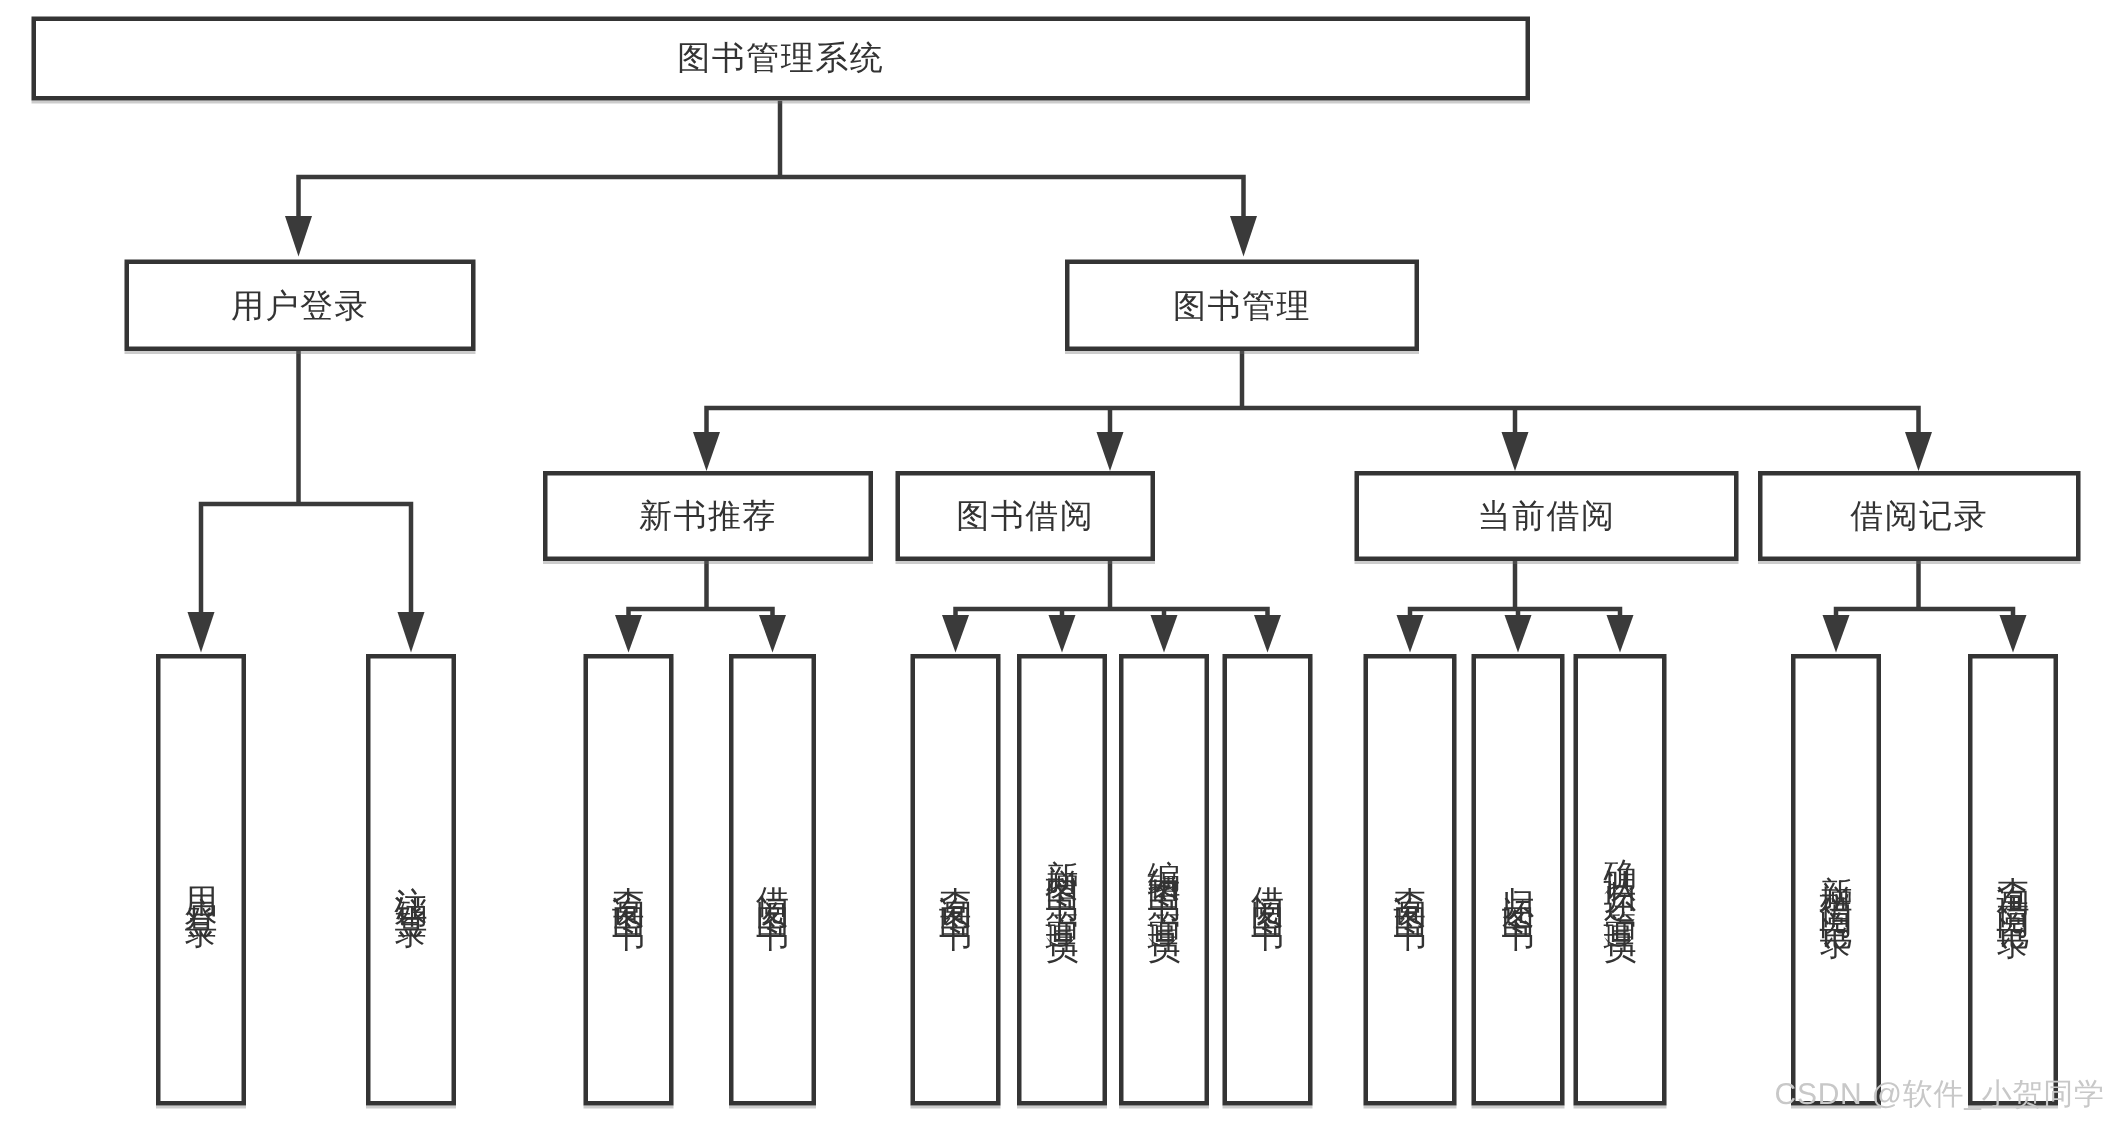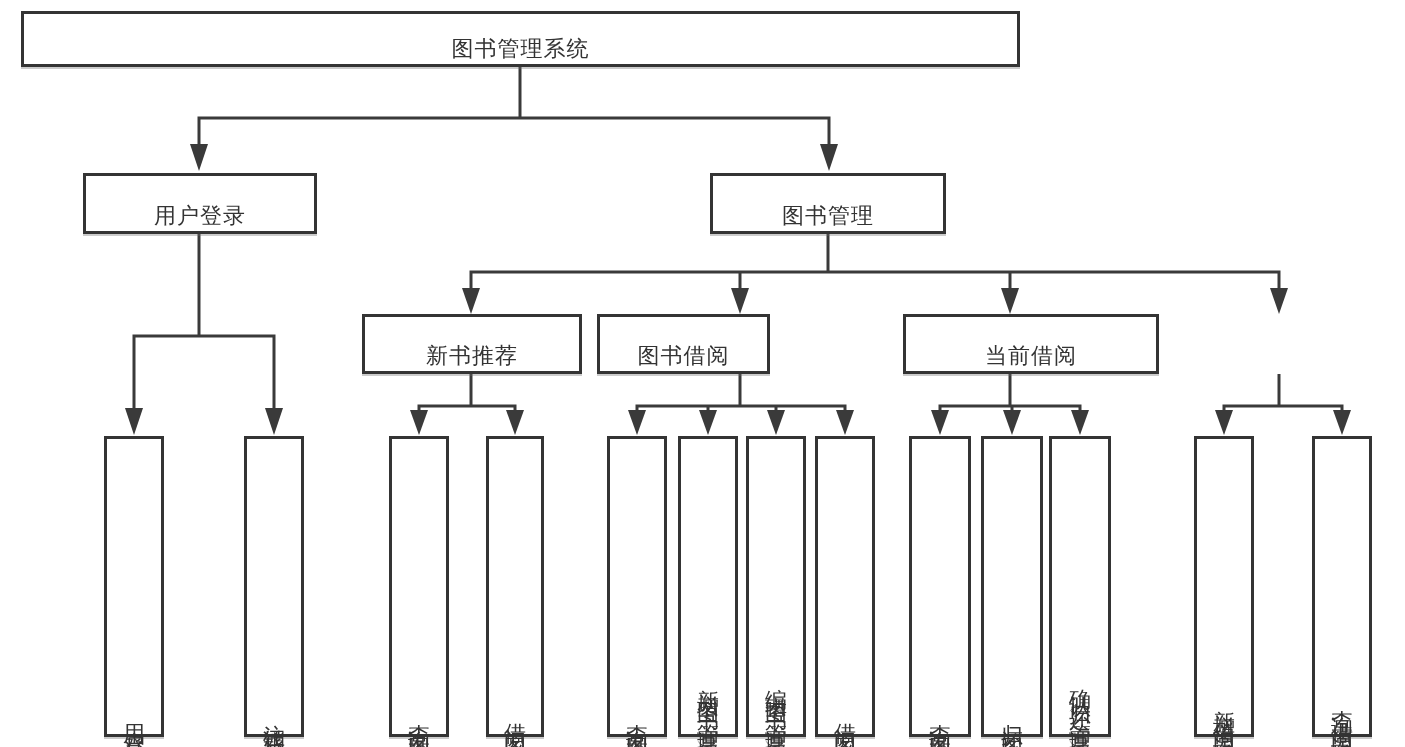--- a/index.html
+++ b/index.html
@@ -47,21 +47,21 @@
     line-height: 1;
     color: #333333;
     white-space: nowrap;
   }
   svg.connectors {
     position: absolute;
     left: 0;
     top: 0;
     z-index: 1;
   }
-  .hbox, .vbox { z-index: 2; align-items: flex-end; }
+  .hbox, .vbox { z-index: 2; }
   .watermark {
     position: absolute;
     left: 1183px;
     top: 716px;
     z-index: 6;
     font-size: 20px;
     color: #c8c8c8;
     white-space: nowrap;
     letter-spacing: 0.5px;
   }
@@ -136,20 +136,23 @@
 
   <div class="hbox" style="left:362px; top:314px; width:220px; height:60px;">
     <span class="htext">新书推荐</span>
   </div>
   <div class="hbox" style="left:597px; top:314px; width:173px; height:60px;">
     <span class="htext">图书借阅</span>
   </div>
   <div class="hbox" style="left:903px; top:314px; width:256px; height:60px;">
     <span class="htext">当前借阅</span>
   </div>
+  <div class="hbox" style="left:1172px; top:314px; width:215px; height:60px;">
+    <span class="htext">借阅记录</span>
+  </div>
 
   <div class="vbox" style="left:104px; width:60px;">
     <span class="vtext">用户登录</span>
   </div>
   <div class="vbox" style="left:244px; width:60px;">
     <span class="vtext">注销登录</span>
   </div>
 
   <div class="vbox" style="left:389px; width:60px;">
     <span class="vtext">查询图书</span>
@@ -181,14 +184,15 @@
     <span class="vtext">确认归还（管理员）</span>
   </div>
 
   <div class="vbox" style="left:1194px; width:60px;">
     <span class="vtext">新增借阅记录</span>
   </div>
   <div class="vbox" style="left:1312px; width:60px;">
     <span class="vtext">查询借阅记录</span>
   </div>
 
+  <div class="watermark">CSDN @软件_小贺同学</div>
 
 </div>
 
 </body></html>

